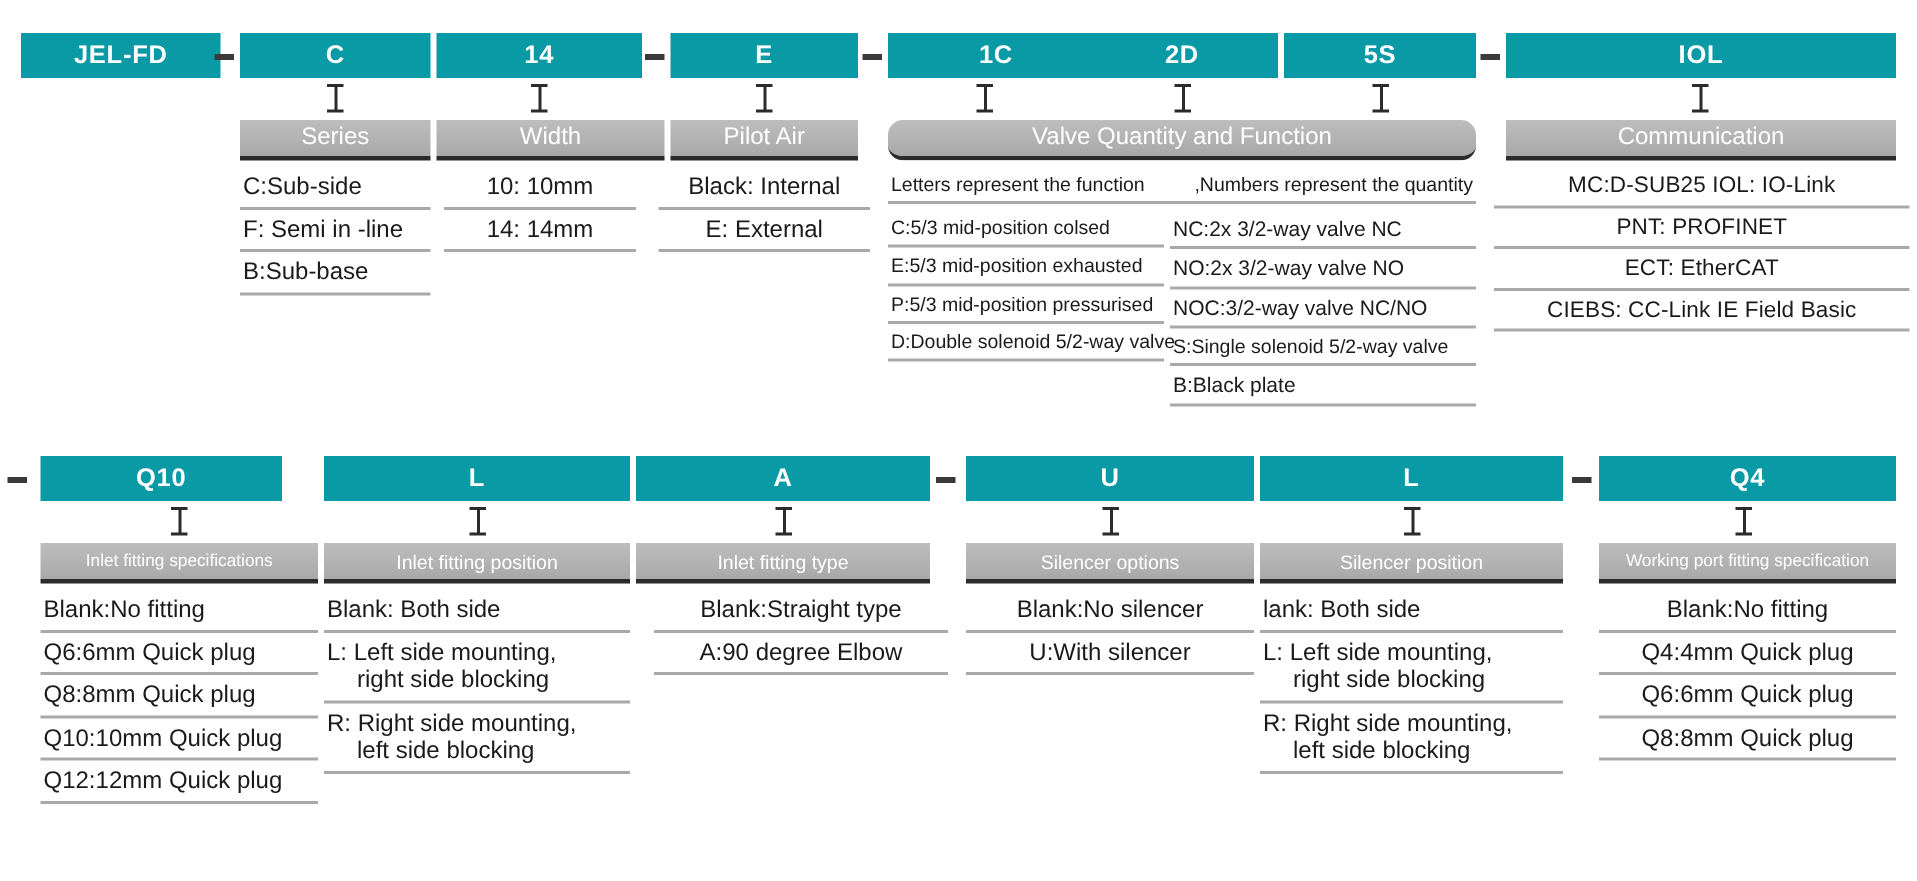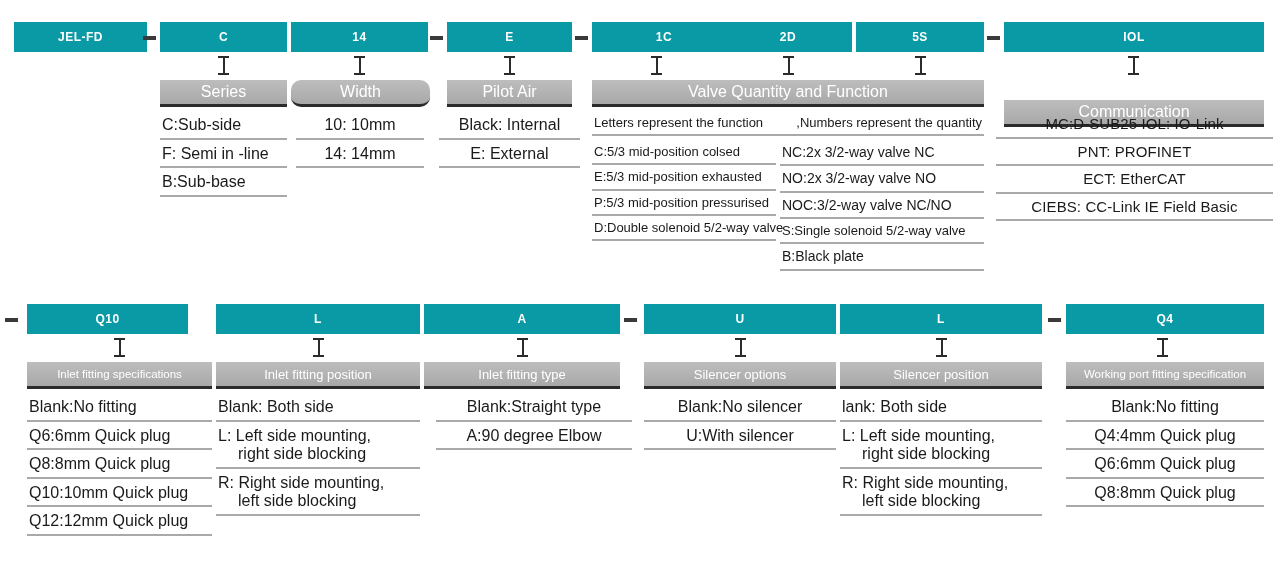--- a/index.html
+++ b/index.html
@@ -13,21 +13,21 @@
   #stage { position: relative; width: 1278px; height: 587px; }
 
   
   .code-box {
     position: absolute;
     background: #0a9aa5;
     color: #ffffff;
     display: flex;
     align-items: center;
     justify-content: center;
-    font-size: 12px;
+    font-size: 17px;
     font-weight: 700;
     letter-spacing: 0.5px;
     height: 30px;
   }
 
   
   .dash {
     position: absolute;
     width: 13px; height: 4px;
     background: #3a3a3a;
@@ -104,21 +104,21 @@
   <div class="opt-list" style="left:160px; top:111px; width:127px;">
     <div class="opt left">C:Sub-side</div>
     <div class="opt left">F:  Semi in -line</div>
     <div class="opt left">B:Sub-base</div>
   </div>
 
   <div class="code-box" style="left:291px; top:22px; width:137px;">14</div>
   <div class="tick" style="left:354px; top:56px;">
       <i></i>
     </div>
-  <div class="cat-head" style="left:291px; top:80px; width:139px;border-radius:10px;">Width</div>
+  <div class="cat-head" style="left:291px; top:80px; width:152px;">Width</div>
   <div class="opt-list" style="left:296px; top:111px; width:128px;">
     <div class="opt center">10: 10mm</div>
     <div class="opt center">14: 14mm</div>
   </div>
   <div class="dash" style="left:430px; top:36px;"></div>
 
   <div class="code-box" style="left:447px; top:22px; width:125px;">E</div>
   <div class="tick" style="left:504px; top:56px;">
       <i></i>
     </div>
@@ -134,21 +134,21 @@
   <div class="code-box" style="left:856px; top:22px; width:128px;">5S</div>
   <div class="tick" style="left:651px; top:56px;">
       <i></i>
     </div>
   <div class="tick" style="left:783px; top:56px;">
       <i></i>
     </div>
   <div class="tick" style="left:915px; top:56px;">
       <i></i>
     </div>
-  <div class="cat-head" style="left:592px; top:80px; width:392px;">Valve Quantity and Function</div>
+  <div class="cat-head" style="left:592px; top:80px; width:392px;border-radius:10px;">Valve Quantity and Function</div>
 
   <div class="opt-list" style="left:592px; top:111px; width:392px;">
     <div class="opt left s13" style="display:flex; justify-content:space-between;">
       <span>Letters represent the function</span>
       <span>,Numbers represent the quantity</span>
     </div>
   </div>
 
   <div class="opt-list" style="left:592px; top:140px; width:184px;">
     <div class="opt left s13">C:5/3 mid-position colsed</div>
@@ -163,21 +163,21 @@
     <div class="opt left s14">NOC:3/2-way valve NC/NO</div>
     <div class="opt left s13">S:Single solenoid 5/2-way valve</div>
     <div class="opt left s14">B:Black plate</div>
   </div>
   <div class="dash" style="left:987px; top:36px;"></div>
 
   <div class="code-box" style="left:1004px; top:22px; width:260px;">IOL</div>
   <div class="tick" style="left:1128px; top:56px;">
       <i></i>
     </div>
-  <div class="cat-head" style="left:1004px; top:80px; width:260px;margin-top:20px;">Communication</div>
+  <div class="cat-head" style="left:1004px; top:80px; width:260px;">Communication</div>
   <div class="opt-list comm" style="left:996px; top:111px; width:277px;">
     <div class="opt center s15">MC:D-SUB25  IOL: IO-Link</div>
     <div class="opt center s15">PNT: PROFINET</div>
     <div class="opt center s15">ECT: EtherCAT</div>
     <div class="opt center s15">CIEBS: CC-Link IE Field Basic</div>
   </div>
 
   <div class="dash" style="left:5px; top:318px;"></div>
 
   <div class="code-box" style="left:27px; top:304px; width:161px;">Q10</div>

